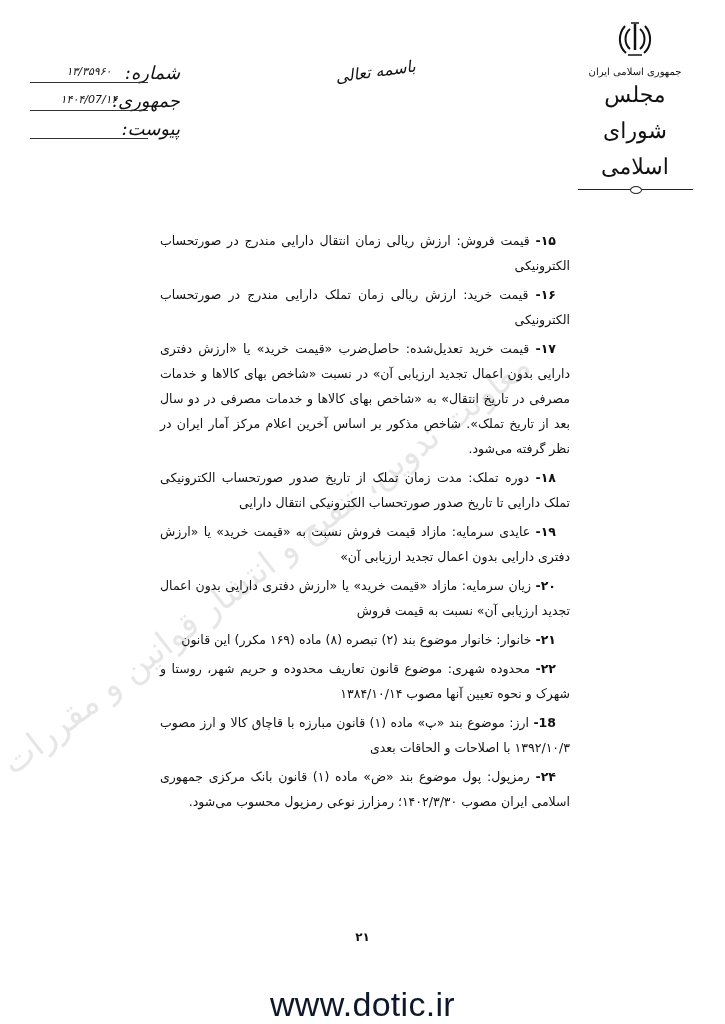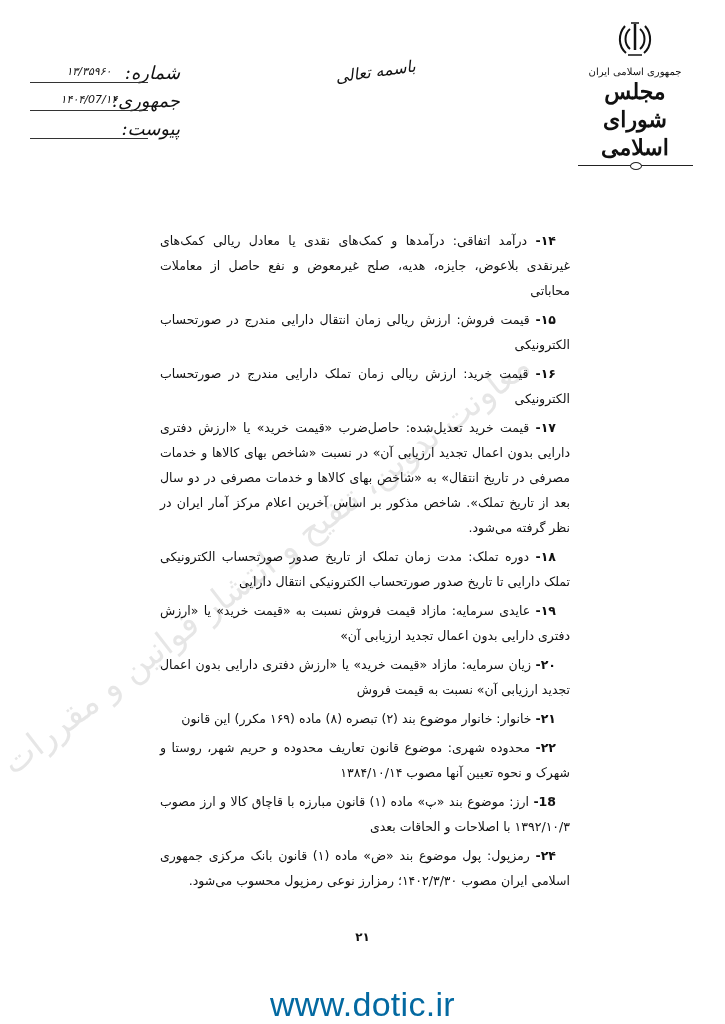--- a/index.html
+++ b/index.html
@@ -15,39 +15,39 @@
   .meta-label { font-family:"DejaVu Serif", serif; font-style:italic; font-size:18px; width:32px; text-align:right; }
   .meta-line { flex:1; border-bottom:1px solid #333; height:18px; text-align:center; font-size:11px; line-height:16px; letter-spacing:0.5px; font-style:italic; }
 
   
   .basmala { position:absolute; left:335px; top:62px; font-family:"DejaVu Serif", serif; font-style:italic; font-size:16px; transform:rotate(-8deg); color:#111; }
 
   
   .emblem { position:absolute; left:570px; top:20px; width:130px; text-align:center; }
   .emblem-icon { width:34px; height:40px; margin:0 auto; }
   .emblem-sub { font-family:"DejaVu Serif", serif; font-size:10px; margin-top:2px; direction:rtl; }
-  .emblem-title { font-family:"DejaVu Serif", serif; font-weight:bold; font-size:22px; line-height:28px; direction:rtl; }
+  .emblem-title { font-family:"DejaVu Serif", serif; font-weight:normal; font-size:22px; line-height:36px; direction:rtl; }
   .emblem-rule { width:115px; height:1px; background:#222; margin:4px auto 4px; position:relative; }
   .emblem-rule::after { content:""; position:absolute; left:50%; top:-3px; width:10px; height:6px; margin-left:-5px; border:1px solid #222; border-radius:50%; background:#fff; }
   .emblem-role { font-family:"DejaVu Serif", serif; font-style:italic; font-size:26px; direction:rtl; }
 
   
   .content { position:absolute; left:160px; top:228px; width:410px; direction:rtl; text-align:justify; text-align-last:right; }
   .para { font-family:"DejaVu Sans", sans-serif; font-size:12.5px; line-height:25px; margin:0 0 4px 0; text-indent:14px; }
   .para .num { font-weight:bold; }
 
   
   .watermark {
     position:absolute; left:150px; top:470px; width:420px;
     font-family:"DejaVu Serif", serif; font-size:34px; color:#d6d6d6; opacity:0.6;
     transform:rotate(-38deg); direction:rtl; white-space:nowrap; pointer-events:none;
   }
 
   .page-number { position:absolute; left:0; width:725px; top:930px; text-align:center; font-size:12px; font-weight:bold; }
-  .site-footer { position:absolute; left:0; width:725px; top:985px; text-align:center; font-family:"Liberation Sans", sans-serif; font-size:34px; color:#0369a1; letter-spacing:0.3px; }
+  .site-footer { position:absolute; left:0; width:725px; top:985px; text-align:center; font-family:"Liberation Sans", sans-serif; font-size:34px; color:#0f172a; letter-spacing:0.3px; }
 </style>
 </head>
 <body>
 
 <div class="page">
 
   <div class="meta">
     <div class="meta-row">
       <span class="meta-label">شماره:</span>
       <span class="meta-line">۱۳/۳۵۹۶۰</span>
@@ -75,21 +75,20 @@
       <path d="M10 35 L24 35" stroke="#111" stroke-width="1.5"></path>
     </svg>
     <div class="emblem-sub">جمهوری اسلامی ایران</div>
     <div class="emblem-title">مجلس شورای اسلامی</div>
     <div class="emblem-rule"></div>
   </div>
 
   <div class="watermark">معاونت تدوین، تنقیح و انتشار قوانین و مقررات</div>
 
   <div class="content">
-    <p class="para"><span class="num">۱۴-</span> <span>درآمد اتفاقی: درآمدها و کمک‌های نقدی یا معادل ریالی کمک‌های غیرنقدی بلاعوض، جایزه، هدیه، صلح غیرمعوض و نفع حاصل از معاملات محاباتی</span></p>
     <p class="para"><span class="num">۱۵-</span> <span>قیمت فروش: ارزش ریالی زمان انتقال دارایی مندرج در صورتحساب الکترونیکی</span></p>
     <p class="para"><span class="num">۱۶-</span> <span>قیمت خرید: ارزش ریالی زمان تملک دارایی مندرج در صورتحساب الکترونیکی</span></p>
     <p class="para"><span class="num">۱۷-</span> <span>قیمت خرید تعدیل‌شده: حاصل‌ضرب «قیمت خرید» یا «ارزش دفتری دارایی بدون اعمال تجدید ارزیابی آن» در نسبت «شاخص بهای کالاها و خدمات مصرفی در تاریخ انتقال» به «شاخص بهای کالاها و خدمات مصرفی در دو سال بعد از تاریخ تملک». شاخص مذکور بر اساس آخرین اعلام مرکز آمار ایران در نظر گرفته می‌شود.</span></p>
     <p class="para"><span class="num">۱۸-</span> <span>دوره تملک: مدت زمان تملک از تاریخ صدور صورتحساب الکترونیکی تملک دارایی تا تاریخ صدور صورتحساب الکترونیکی انتقال دارایی</span></p>
     <p class="para"><span class="num">۱۹-</span> <span>عایدی سرمایه: مازاد قیمت فروش نسبت به «قیمت خرید» یا «ارزش دفتری دارایی بدون اعمال تجدید ارزیابی آن»</span></p>
     <p class="para"><span class="num">۲۰-</span> <span>زیان سرمایه: مازاد «قیمت خرید» یا «ارزش دفتری دارایی بدون اعمال تجدید ارزیابی آن» نسبت به قیمت فروش</span></p>
     <p class="para"><span class="num">۲۱-</span> <span>خانوار: خانوار موضوع بند (۲) تبصره (۸) ماده (۱۶۹ مکرر) این قانون</span></p>
     <p class="para"><span class="num">۲۲-</span> <span>محدوده شهری: موضوع قانون تعاریف محدوده و حریم شهر، روستا و شهرک و نحوه تعیین آنها مصوب ۱۳۸۴/۱۰/۱۴</span></p>
     <p class="para"><span class="num">18-</span> <span>ارز: موضوع بند «پ» ماده (۱) قانون مبارزه با قاچاق کالا و ارز مصوب ۱۳۹۲/۱۰/۳ با اصلاحات و الحاقات بعدی</span></p>
     <p class="para"><span class="num">۲۴-</span> <span>رمزپول: پول موضوع بند «ض» ماده (۱) قانون بانک مرکزی جمهوری اسلامی ایران مصوب ۱۴۰۲/۳/۳۰؛ رمزارز نوعی رمزپول محسوب می‌شود.</span></p>

